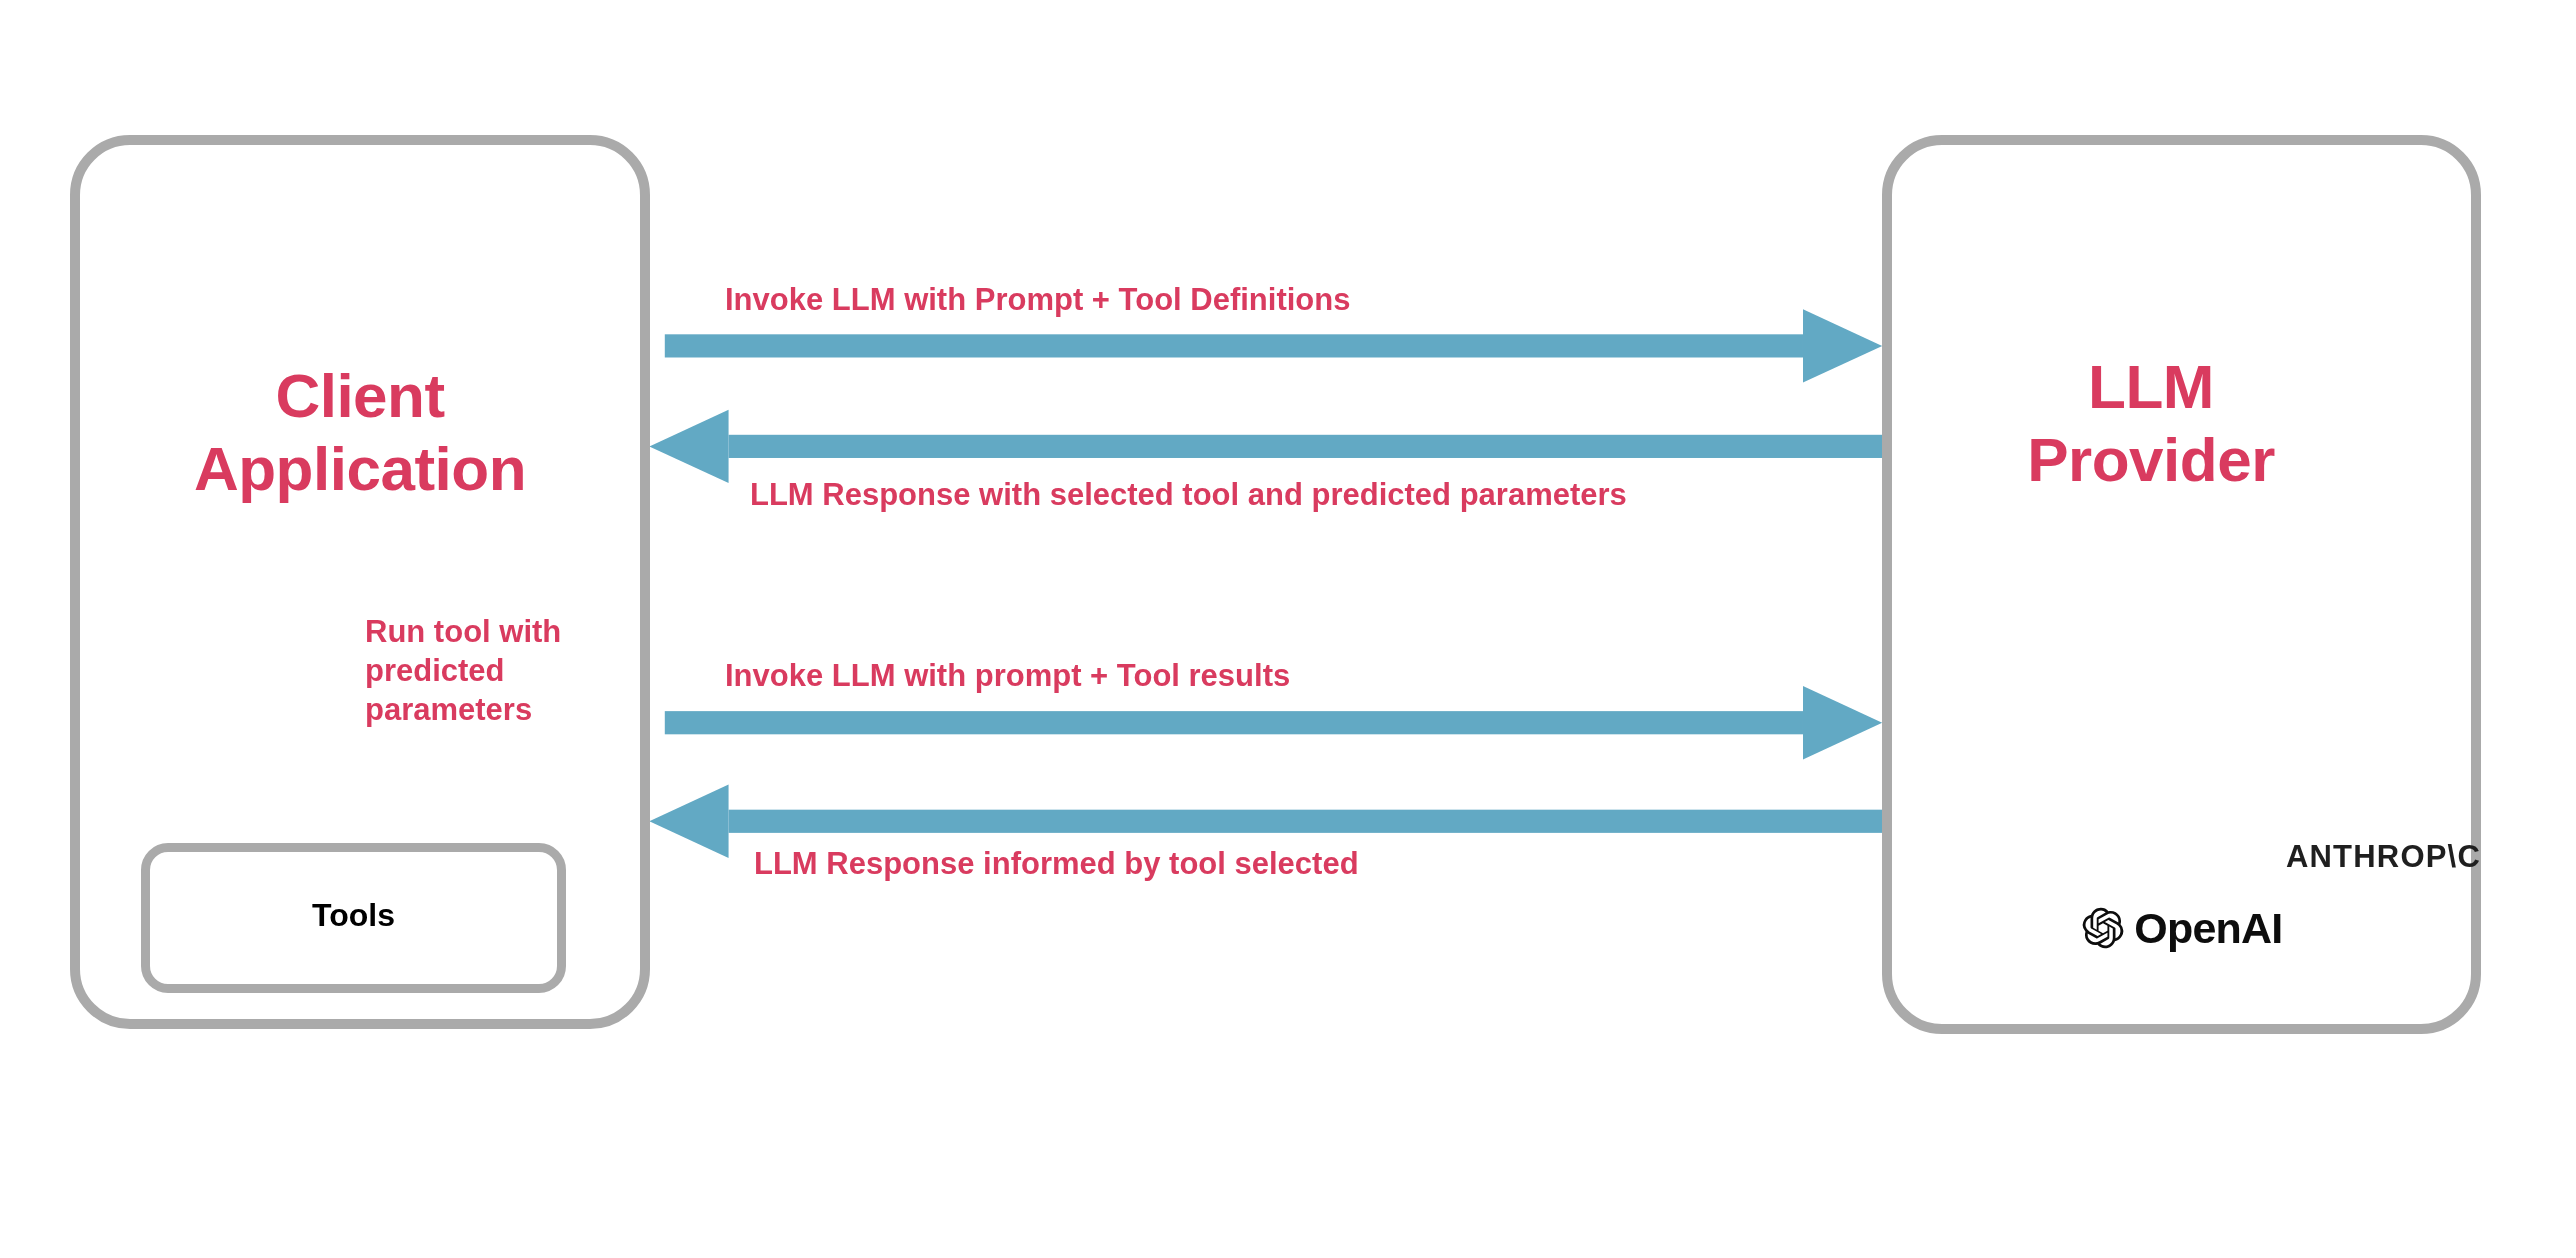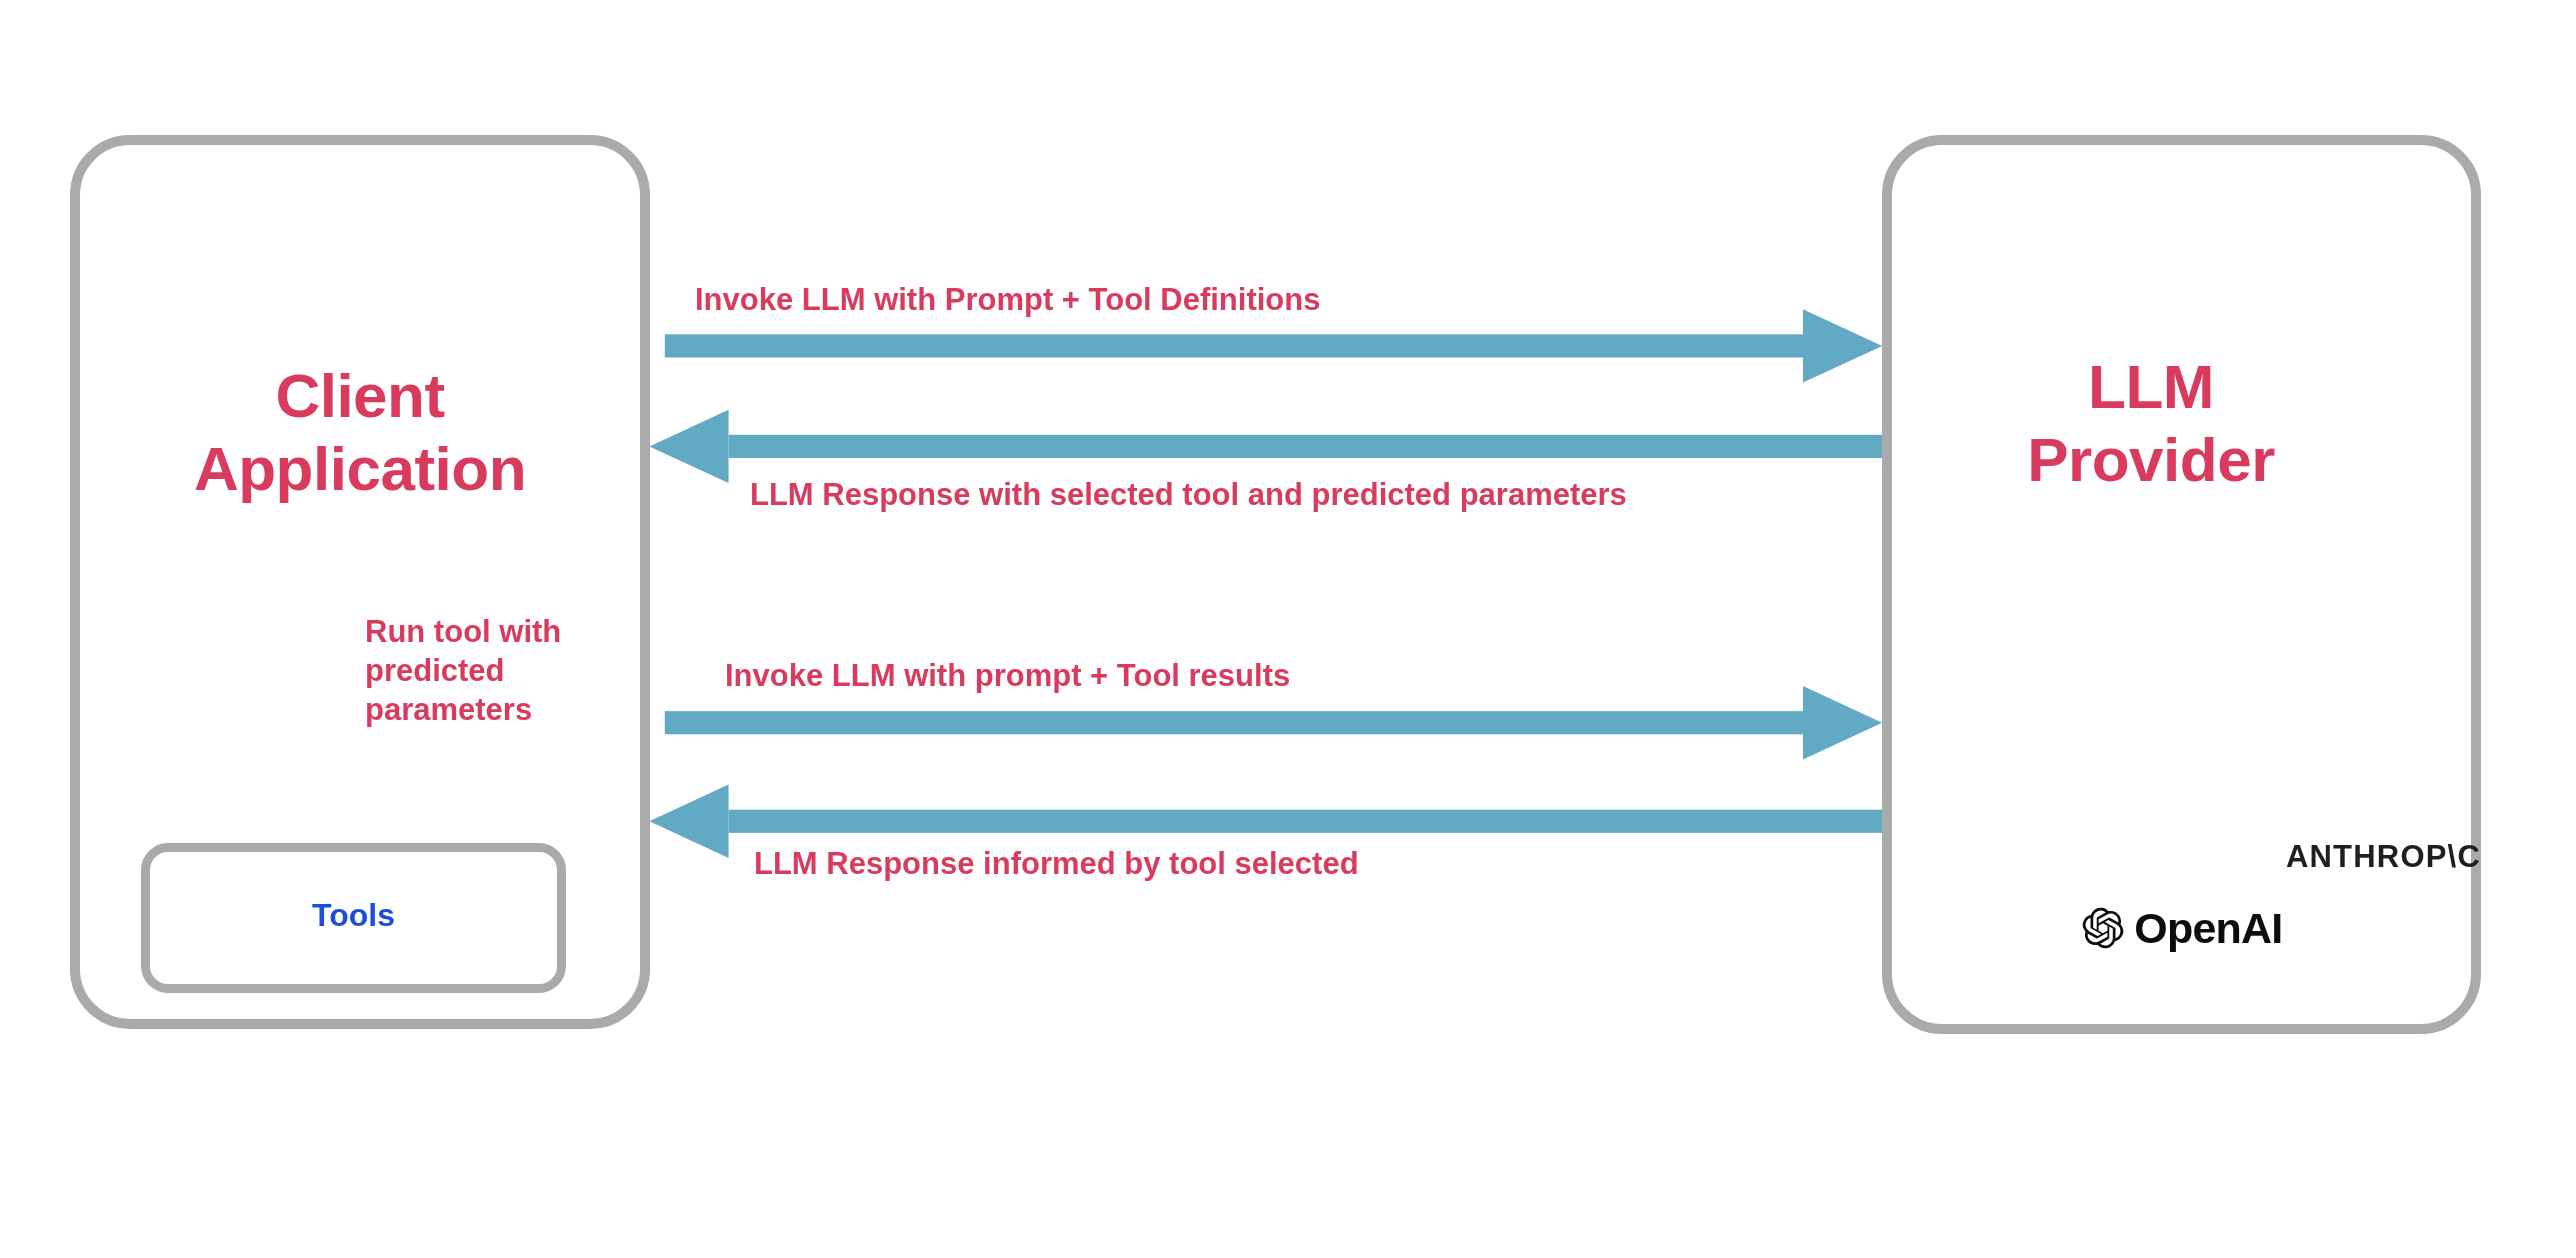--- a/index.html
+++ b/index.html
@@ -79,36 +79,36 @@
     width: 538px;
     font-size: 62px;
   }
 
   #tools-label {
     position: absolute;
     left: 141px;
     top: 897px;
     width: 425px;
     text-align: center;
-    color: #1d4ed8;
+    color: #000000;
     font-size: 32px;
     font-weight: 700;
   }
 
   
   .arrow-label {
     position: absolute;
     color: #d93b5f;
     font-size: 31px;
     font-weight: 700;
     white-space: pre;
     line-height: 1.28;
   }
 
-  #label-a1 { left: 695px; top: 280px; }
+  #label-a1 { left: 725px; top: 280px; }
   #label-a2 { left: 750px; top: 475px; }
   #label-a3 { left: 725px; top: 656px; }
   #label-a4 { left: 754px; top: 844px; }
 
   #label-vertical {
     position: absolute;
     left: 365px;
     top: 612px;
     color: #d93b5f;
     font-size: 31px;

